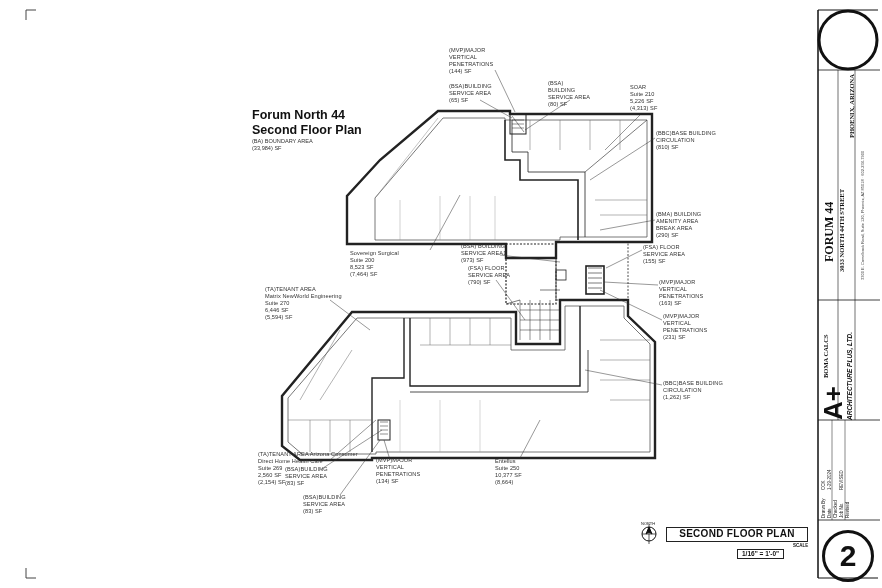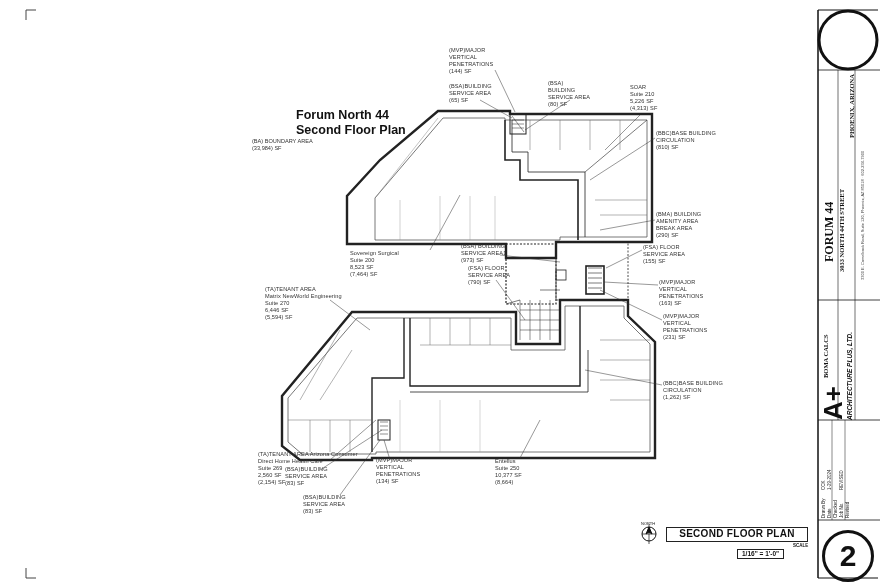--- a/index.html
+++ b/index.html
@@ -1,18 +1,18 @@
 <!DOCTYPE html>
 <html><head>
 <meta charset="utf-8">
 <style>
   html,body{margin:0;padding:0;background:#fff;}
   body{width:882px;height:588px;position:relative;overflow:hidden;font-family:"Liberation Sans",sans-serif;color:#222;}
   .lbl{position:absolute;font-size:5.6px;line-height:7px;color:#333;white-space:pre;letter-spacing:0.1px;}
-  .title{position:absolute;left:252px;top:108px;font-weight:bold;font-size:12.5px;line-height:15px;color:#111;white-space:pre;margin-left:44px;}
+  .title{position:absolute;left:252px;top:108px;font-weight:bold;font-size:12.5px;line-height:15px;color:#111;white-space:pre;}
   .sub{position:absolute;left:252px;top:138px;font-size:5.6px;line-height:7px;color:#333;white-space:pre;}
   svg{position:absolute;left:0;top:0;}
   .tb-vert{position:absolute;transform-origin:left top;transform:rotate(-90deg);white-space:nowrap;font-family:"Liberation Serif",serif;}
   .sheet-num{position:absolute;left:822px;top:530px;width:52px;height:52px;border:3px solid #111;border-radius:50%;box-sizing:border-box;font-family:"Liberation Sans",sans-serif;font-size:30px;font-weight:bold;line-height:46px;text-align:center;color:#111;}
   .planlabel{position:absolute;left:666px;top:527px;width:142px;height:15px;border:1.5px solid #222;box-sizing:border-box;font-weight:bold;font-size:10px;line-height:12px;text-align:center;color:#111;letter-spacing:0.3px;}
   .scale-lbl{position:absolute;left:793px;top:543px;font-size:4.5px;font-weight:bold;color:#111;}
   .scale-val{position:absolute;left:737px;top:549px;font-size:6.5px;font-weight:bold;color:#111;border:1px solid #222;padding:0 4px;line-height:8px;}
   .north{position:absolute;left:641px;top:521px;font-size:4px;color:#111;}
 </style>
 </head>

